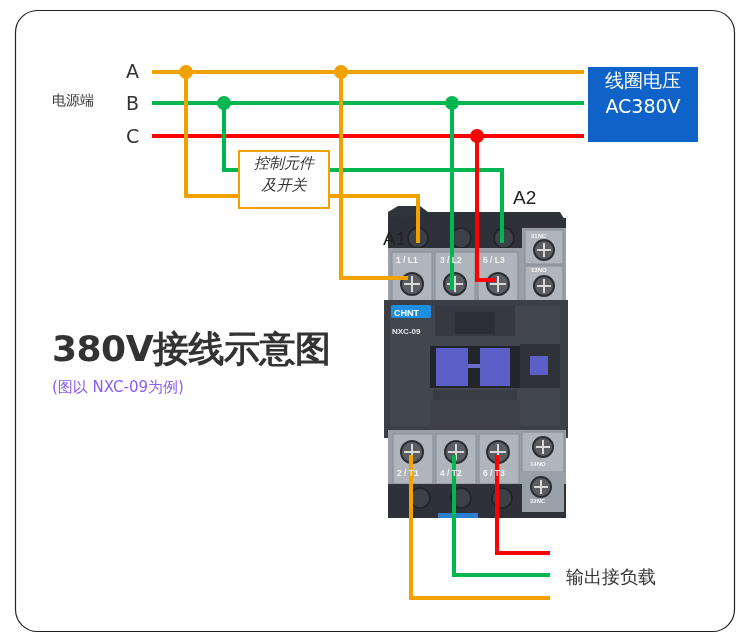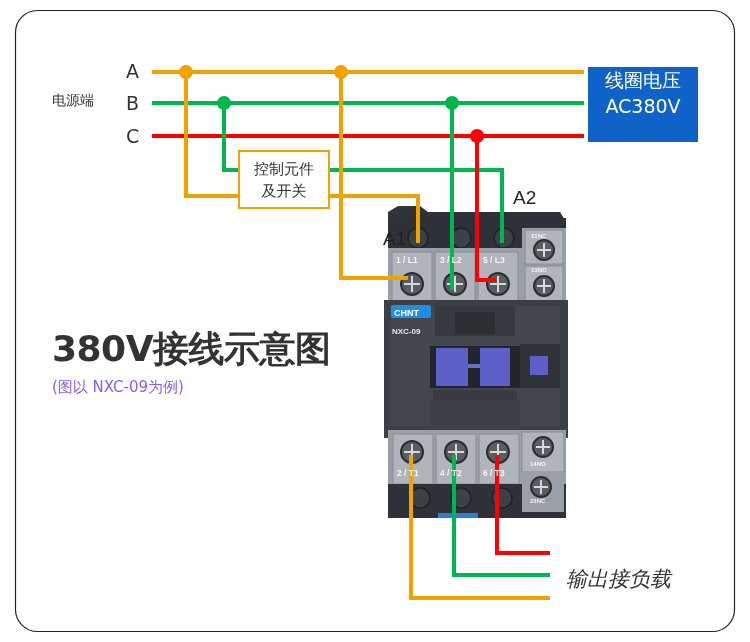--- a/index.html
+++ b/index.html
@@ -2,25 +2,25 @@
 <html><head>
   <meta charset="utf-8">
   <style>
     html, body { margin: 0; padding: 0; background: #ffffff; }
     body { width: 750px; height: 642px; position: relative; overflow: hidden; font-family: "DejaVu Sans", "Liberation Sans", sans-serif; }
     #diagram { position: absolute; left: 0; top: 0; }
     .txt { position: absolute; color: #333333; white-space: nowrap; }
     .phase-label { font-size: 19px; }
     .source-label { font-size: 14px; }
     .coil-box { position: absolute; left: 588px; top: 67px; width: 110px; height: 75px; background: #0e62c8; color: #ffffff; display: flex; flex-direction: column; align-items: center; font-size: 19px; line-height: 26px; }
-    .ctrl-box { position: absolute; left: 238px; top: 150px; width: 92px; height: 59px; border: 2px solid #f2a200; background: #ffffff; box-sizing: border-box; display: flex; flex-direction: column; align-items: center; justify-content: center; font-size: 15px; line-height: 22px; color: #333; }
+    .ctrl-box { position: absolute; left: 238px; top: 150px; width: 92px; height: 59px; border: 2px solid #f2a200; background: #ffffff; box-sizing: border-box; display: flex; flex-direction: column; align-items: center; font-size: 15px; line-height: 22px; color: #333; font-style: italic; }
     .title { position: absolute; left: 52px; top: 325px; font-size: 36px; font-weight: bold; color: #333; letter-spacing: -0.5px; }
     .subtitle { position: absolute; left: 52px; top: 378px; font-size: 15px; color: #8b5cf6; }
     .terminal-label { font-family: "Liberation Sans", sans-serif; font-size: 19px; color: #222; text-align: right; }
-    .output-label { position: absolute; left: 566px; top: 565px; font-size: 21px; color: #333; font-style: italic; }
+    .output-label { position: absolute; left: 566px; top: 565px; font-size: 18px; color: #333; }
   </style>
 </head>
 <body>
 
 <svg id="diagram" width="750" height="642" viewBox="0 0 750 642">
 
   <rect x="15" y="10" width="493" height="622" fill="none" style="display:none"></rect>
   <rect x="15" y="10" width="492" height="0" style="display:none"></rect>
   <rect x="15.5" y="10.5" width="492" height="0" style="display:none"></rect>
   <rect x="15" y="10" width="493" height="0" style="display:none"></rect>

